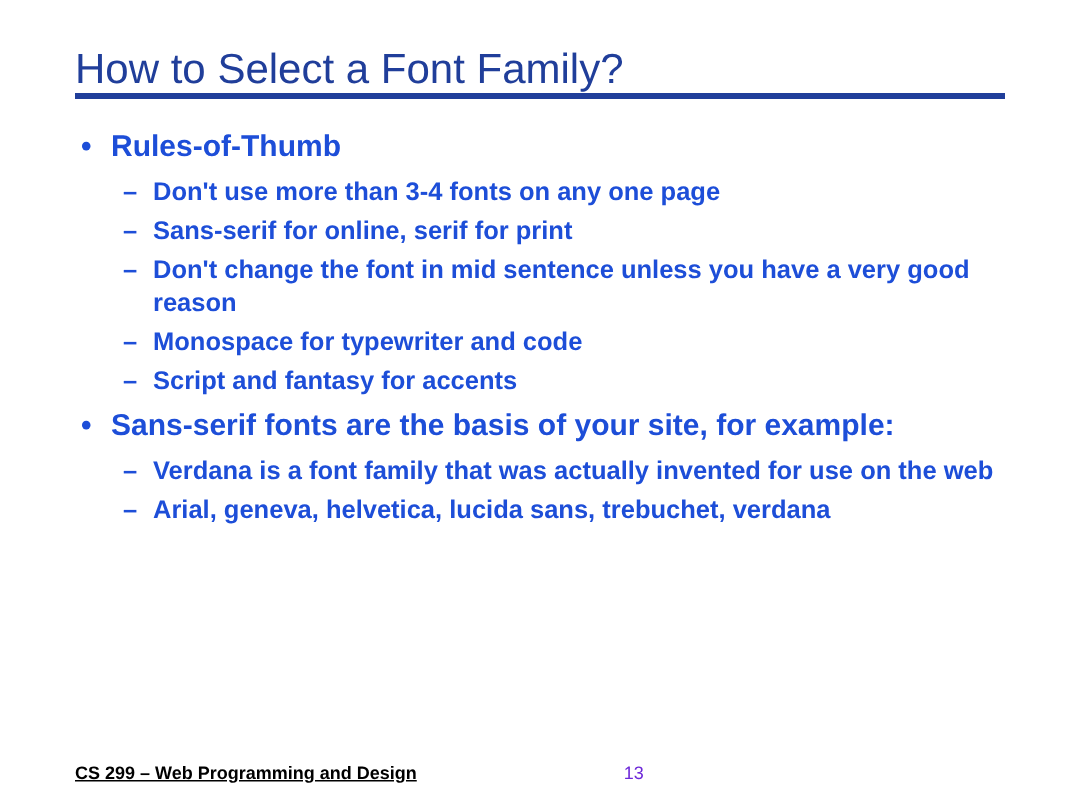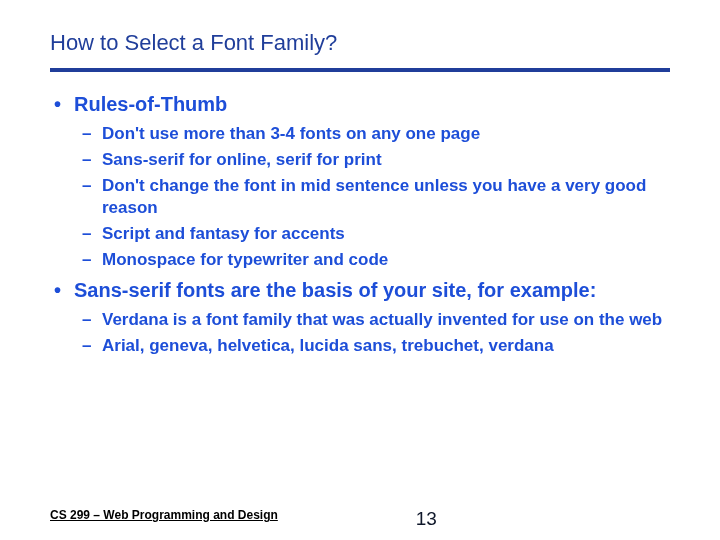--- a/index.html
+++ b/index.html
@@ -6,23 +6,22 @@
   body {
     width: 720px;
     height: 540px;
     background: #fff;
     font-family: Verdana, Geneva, sans-serif;
     position: relative;
     padding: 30px 50px 0 50px;
   }
   .title {
     color: #203e9a;
-    font-size: 22px;
+    font-size: 28px;
     font-weight: normal;
-    margin-bottom: 12px;
   }
   .divider {
     height: 4px;
     background: #203e9a;
     width: 100%;
     margin-bottom: 20px;
   }
   .content {
     color: #1d4ed8;
     font-weight: bold;
@@ -71,40 +70,40 @@
   }
   .footer-course {
     font-size: 12px;
     font-weight: bold;
     color: #000;
     text-decoration: underline;
   }
   .footer-page {
     position: absolute;
     left: 59%;
-    font-size: 19px;
-    color: #0f172a;
+    font-size: 12px;
+    color: #6d28d9;
   }
 </style>
 </head>
 <body>
 
 <h1 class="title">How to Select a Font Family?</h1>
 <div class="divider"></div>
 
 <div class="content">
   <ul class="lvl1">
     <li>
       <span>Rules-of-Thumb</span>
       <ul class="lvl2">
         <li>Don't use more than 3-4 fonts on any one page</li>
         <li>Sans-serif for online, serif for print</li>
         <li>Don't change the font in mid sentence unless you have a very good reason</li>
+        <li>Monospace for typewriter and code</li>
         <li>Script and fantasy for accents</li>
-        <li>Monospace for typewriter and code</li>
       </ul>
     </li>
     <li>
       <span>Sans-serif fonts are the basis of your site, for example:</span>
       <ul class="lvl2">
         <li>Verdana is a font family that was actually invented for use on the web</li>
         <li>Arial, geneva, helvetica, lucida sans, trebuchet, verdana</li>
       </ul>
     </li>
   </ul>

